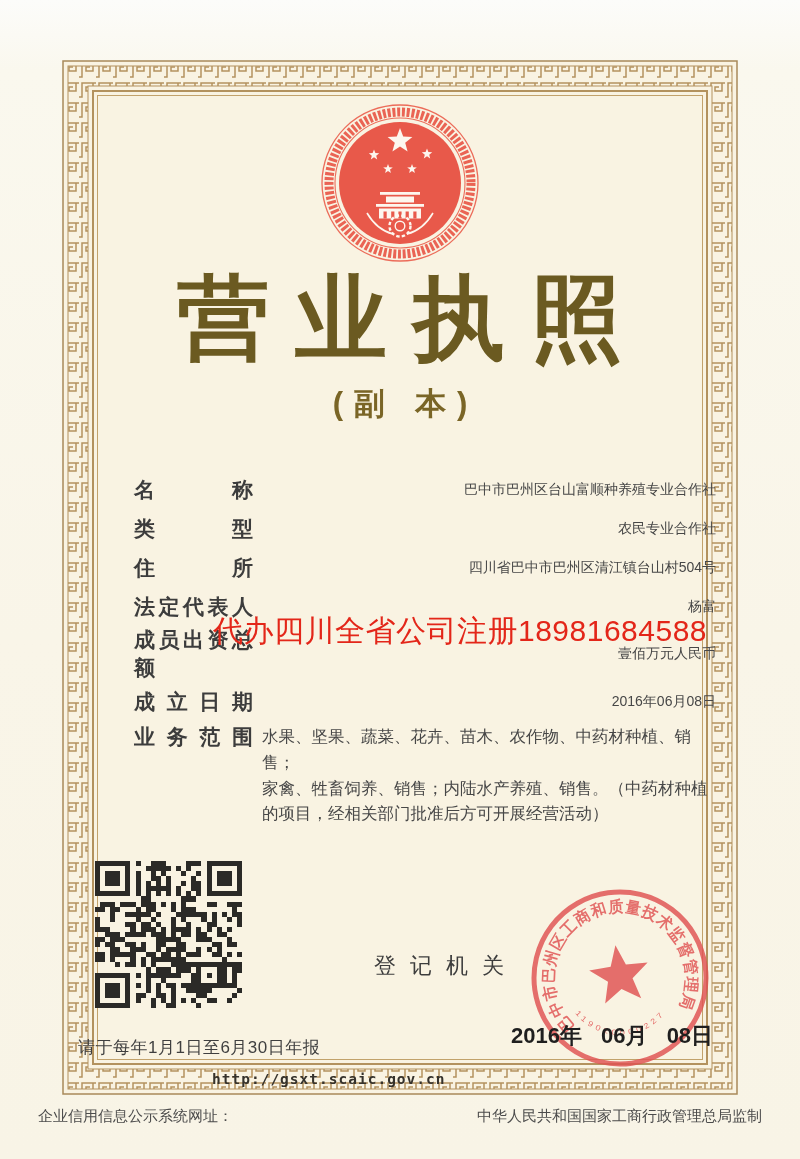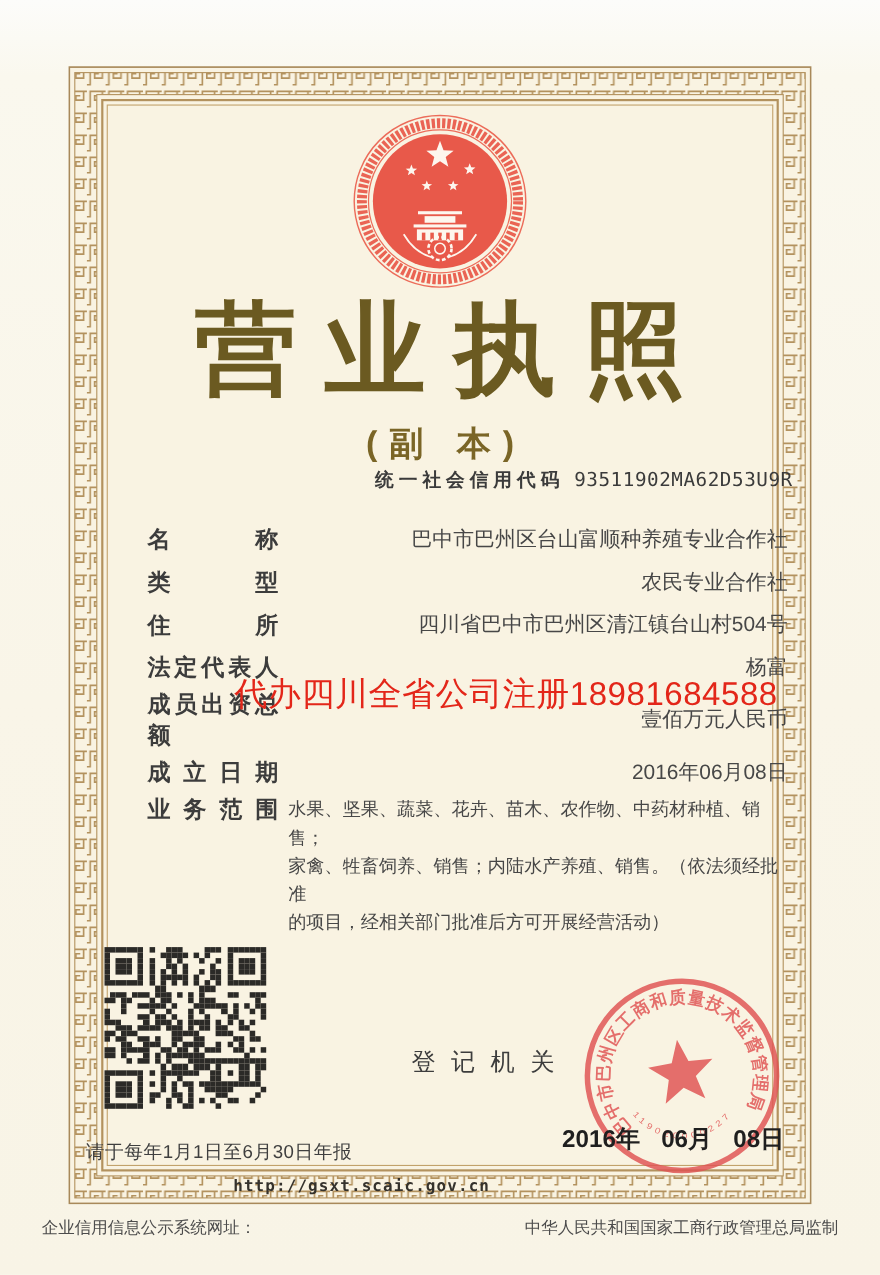--- a/index.html
+++ b/index.html
@@ -24,21 +24,21 @@
     font-size:31px;font-weight:600;color:#7a6526;letter-spacing:.35em;text-indent:.35em;
   }
   .credit-line{left:341px;top:425px;z-index:3;display:flex;align-items:baseline;}
   .credit-label{font-size:17px;font-weight:700;color:#3b3b3b;letter-spacing:4.5px;}
   .credit-value{font-size:17.5px;color:#3b3b3b;margin-left:9px;font-family:"DejaVu Sans Mono",monospace;letter-spacing:.5px;}
   
   .fields{left:134px;top:470px;width:582px;z-index:3;}
   .frow{display:flex;align-items:center;min-height:39px;justify-content:space-between;}
   .flabel{flex:none;width:119px;margin-right:9px;font-size:21px;font-weight:600;color:#3c3c3c;
           text-align:justify;text-align-last:justify;text-justify:inter-character;}
-  .fvalue{font-size:19px;color:#474747;}
+  .fvalue{font-size:14px;color:#474747;}
   .frow.scope{align-items:flex-start;margin-top:3px;}
   .frow.scope .flabel{line-height:26px;}
   .scope-lines{font-size:16.5px;line-height:25.8px;color:#474747;}
   
   .watermark{
     left:213px;top:611px;z-index:6;font-size:30px;font-weight:500;color:#e32619;
     letter-spacing:.5px;white-space:nowrap;text-align:center;
   }
   
   .qr{left:95px;top:861px;width:147px;height:147px;z-index:3;
@@ -98,24 +98,20 @@
     </g>
     <path d="M50 110 Q60 127 76 131" fill="none" stroke="#fdf6ee" stroke-width="1.6"></path>
     <path d="M116 110 Q106 127 90 131" fill="none" stroke="#fdf6ee" stroke-width="1.6"></path>
     <circle cx="83" cy="123" r="10.5" fill="none" stroke="#fdf6ee" stroke-width="2.4" stroke-dasharray="3.4 2.2"></circle>
     <circle cx="83" cy="123" r="4.8" fill="none" stroke="#fdf6ee" stroke-width="1.4"></circle>
   </svg>
 
   <div class="abs cert-subtitle">(副 本)</div>
   <div class="abs cert-title">营业执照</div>
 
-  <div class="abs credit-line">
-    <span class="credit-label">统一社会信用代码</span>
-    <span class="credit-value">93511902MA62D53U9R</span>
-  </div>
 
   <div class="abs fields">
     <div class="frow">
       <span class="flabel">名称</span>
       <span class="fvalue">巴中市巴州区台山富顺种养殖专业合作社</span>
     </div>
     <div class="frow">
       <span class="flabel">类型</span>
       <span class="fvalue">农民专业合作社</span>
     </div>
@@ -132,21 +128,21 @@
       <span class="fvalue">壹佰万元人民币</span>
     </div>
     <div class="frow">
       <span class="flabel">成立日期</span>
       <span class="fvalue">2016年06月08日</span>
     </div>
     <div class="frow scope">
       <span class="flabel">业务范围</span>
       <span class="scope-lines">
         <div>水果、坚果、蔬菜、花卉、苗木、农作物、中药材种植、销售；</div>
-        <div>家禽、牲畜饲养、销售；内陆水产养殖、销售。（依法须经批准</div>
+        <div>家禽、牲畜饲养、销售；内陆水产养殖、销售。（中药材种植</div>
         <div>的项目，经相关部门批准后方可开展经营活动）</div>
       </span>
     </div>
   </div>
 
   <div class="abs watermark">代办四川全省公司注册18981684588</div>
 
   <div class="abs qr">
       <div class="q d"></div>
       <div class="q d"></div>

